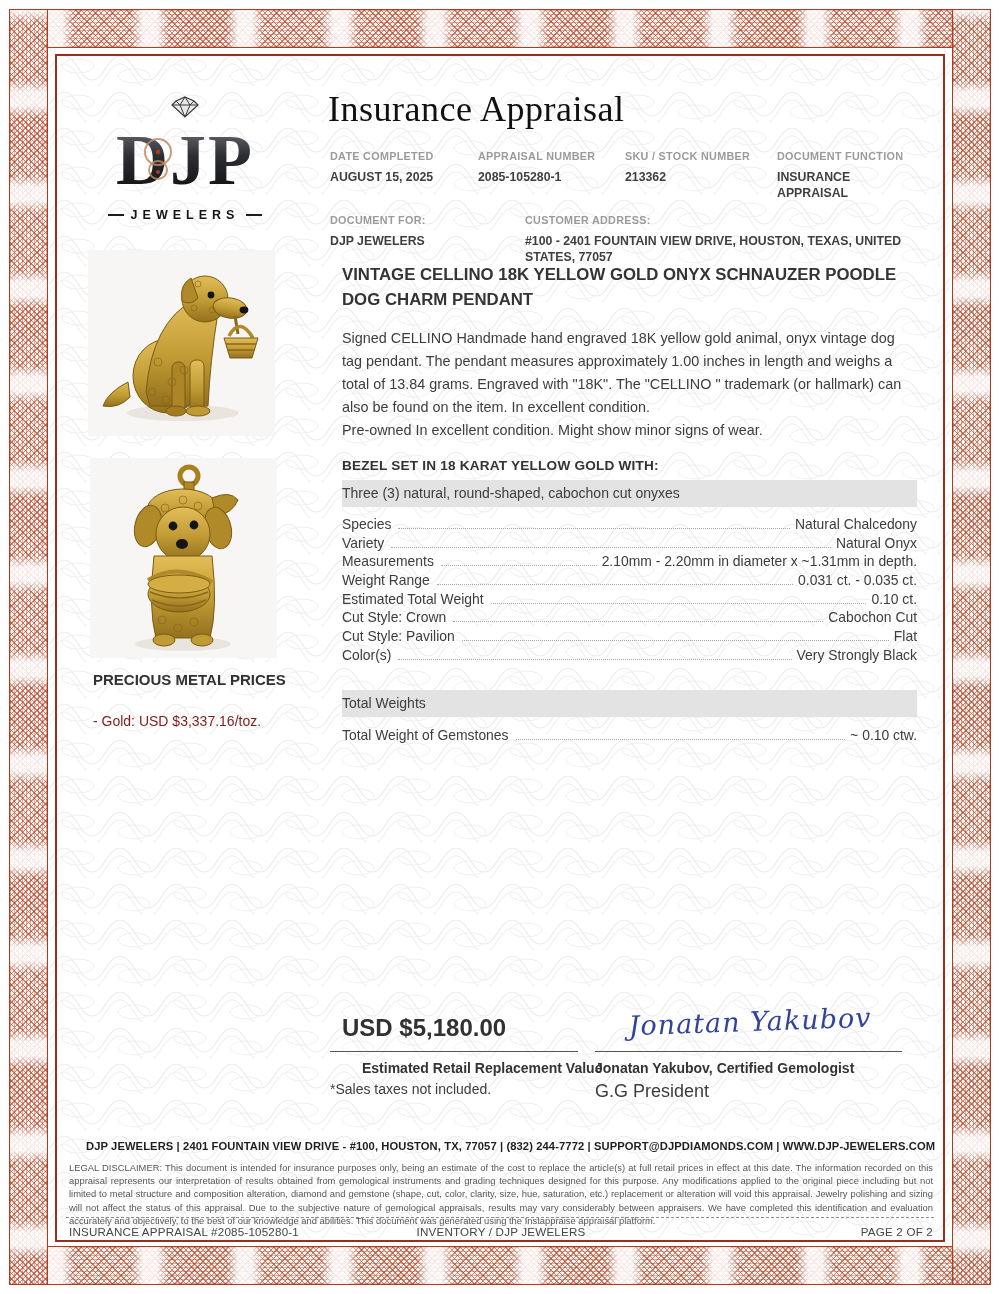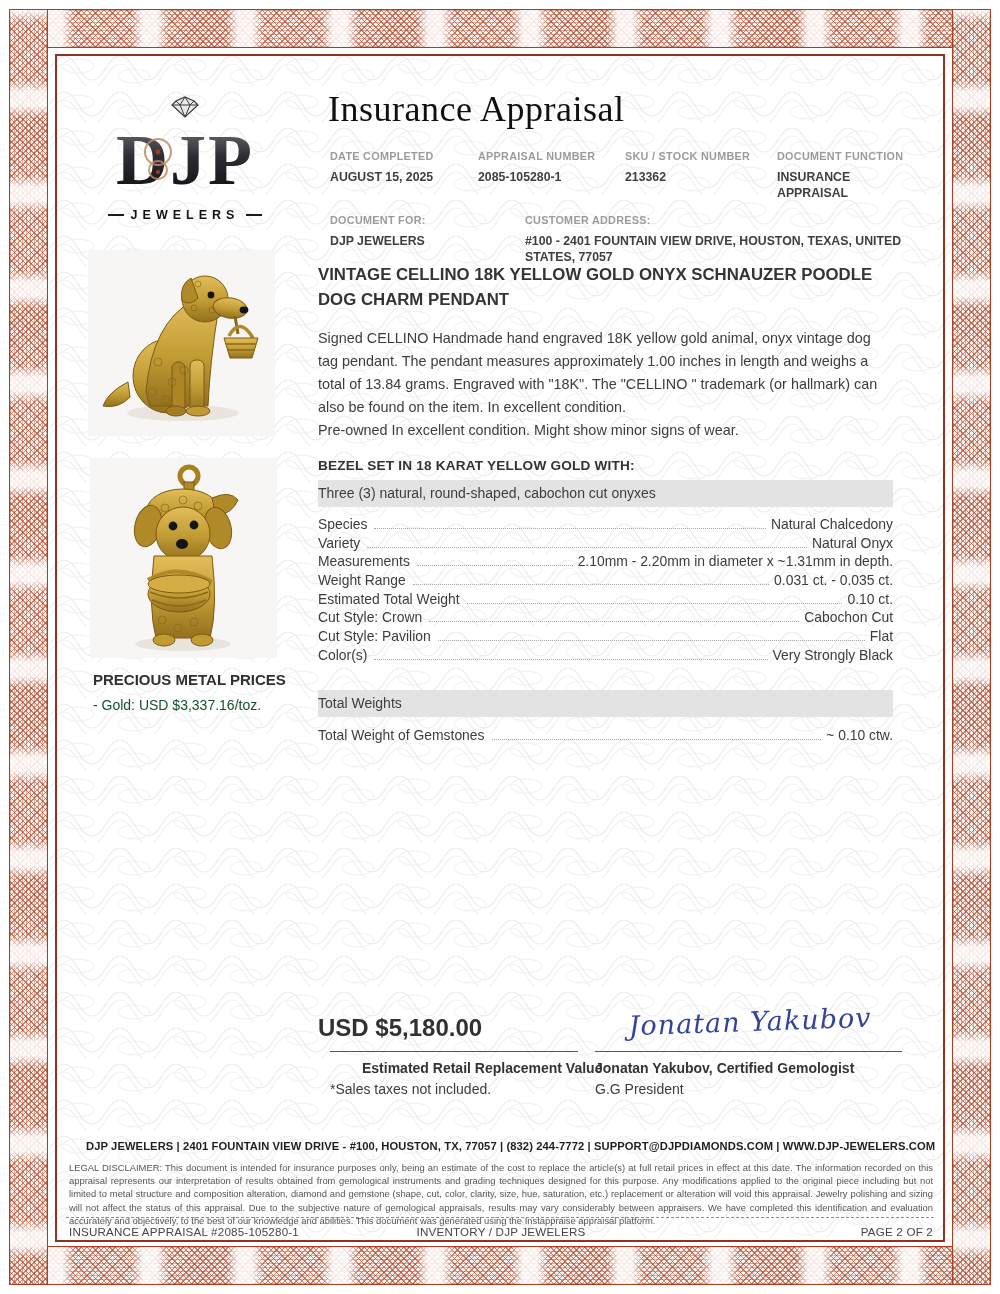--- a/index.html
+++ b/index.html
@@ -50,23 +50,23 @@
   .f-label { font-size:10.8px; font-weight:700; color:#9b9b9b; letter-spacing:.3px; }
   .f-value { font-size:12.3px; font-weight:700; color:#3f3f3f; margin-top:7px; line-height:16px; }
   .prepared { left:330px; top:214px; width:578px; display:grid; grid-template-columns:195px auto; }
   
   .photo { background:#f7f6f4; overflow:hidden; }
   .photo-1 { left:88px; top:250px; width:187px; height:186px; }
   .photo-2 { left:90px; top:458px; width:187px; height:200px; }
   
   .metal { left:93px; top:671px; width:230px; }
   .metal-h { font-size:15px; font-weight:700; color:#313131; }
-  .metal-i { font-size:14px; color:#14532d; margin-top:9px; }
-  
-  .main-col { left:318px; width:575px; }
+  .metal-i { font-size:14px; color:#7f1d1d; margin-top:25px; }
+  
+  .main-col { left:342px; width:575px; }
   .prod-title { top:262px; font-size:16.8px; font-weight:700; line-height:25px; color:#343434; }
   .prod-desc { top:327px; font-size:14.4px; line-height:23px; color:#3d3d3d; }
   .prod-cond { top:422px; font-size:14.4px; color:#3d3d3d; }
   .bezel-h { top:458px; font-size:13.6px; font-weight:700; color:#333; letter-spacing:.2px; }
   .gray-bar { height:27px; background:#e3e3e3; line-height:27px; 
     font-size:14px; color:#3d3d3d; }
   .bar-1 { top:480px; }
   .bar-2 { top:690px; }
   .spec-table { top:516px; }
   .spec-row { display:flex; align-items:baseline; height:18.7px; font-size:13.9px; color:#3d3d3d; }
@@ -77,21 +77,21 @@
   .amount { top:1014px; font-size:24px; font-weight:700; color:#313131; }
   .rule { height:0; border-top:1.6px solid #555; }
   .rule-left { left:330px; top:1051px; width:248px; }
   .rule-right { left:595px; top:1051px; width:307px; }
   .erv { left:330px; top:1060px; font-size:14px; font-weight:700; color:#343434;padding-left:32px; }
   .erv-note { left:330px; top:1081px; font-size:14px; color:#3d3d3d; }
   .sig-script { left:600px; top:1006px; width:300px; text-align:center;
     font-family:"DejaVu Serif", serif; font-style:italic; font-size:27px;
     color:#33439a; transform:rotate(-2deg); letter-spacing:1px; white-space:nowrap; }
   .sig-name { left:595px; top:1060px; font-size:14px; font-weight:700; color:#343434; }
-  .sig-title { left:595px; top:1081px; font-size:14px; color:#3d3d3d; }
+  .sig-title { left:595px; top:1081px; font-size:18px; color:#3d3d3d; }
   
   .contact { left:86px; top:1140px; width:864px; font-size:11.2px; font-weight:700;
     color:#1f1f1f; letter-spacing:.1px; }
   .disclaimer { left:69px; top:1161px; width:864px; font-size:9.4px; line-height:13.2px;
     color:#555; text-align:justify; }
   .dash-sep { left:66px; top:1217px; width:868px; border-top:1.6px dashed #8d8d8d; }
   .bottom-bar { left:69px; top:1225px; width:864px; display:grid;
     grid-template-columns:1fr auto 1fr; font-size:11.6px; color:#464646; letter-spacing:.2px; }
   .bottom-bar .c { text-align:center; }
   .bottom-bar .r { text-align:right; }

